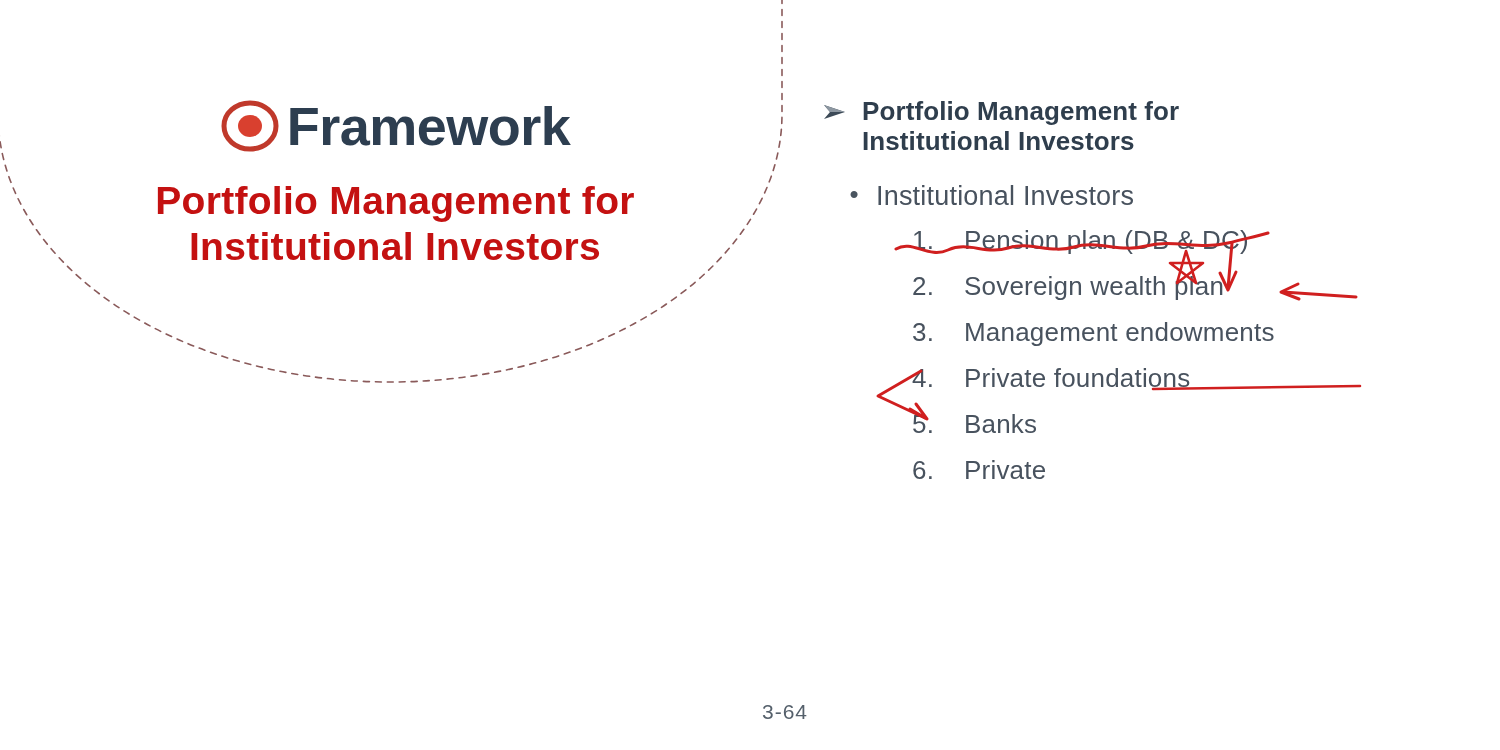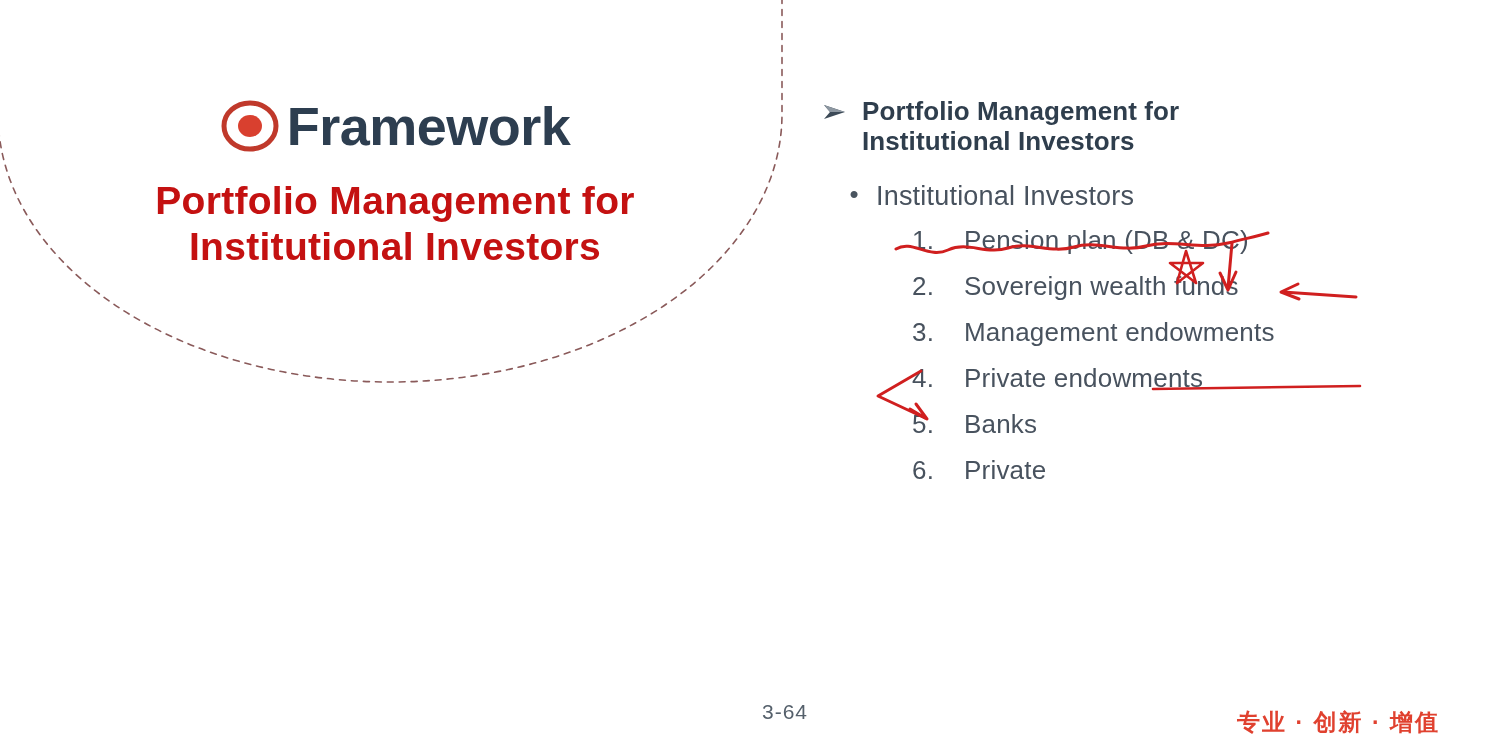--- a/index.html
+++ b/index.html
@@ -211,29 +211,29 @@
       </div>
     </div>
 
     <ol class="numlist">
       <li>
         <span class="num">1.</span>
         <span class="txt">Pension plan (DB &amp; DC)</span>
       </li>
       <li>
         <span class="num">2.</span>
-        <span class="txt">Sovereign wealth funds</span>
+        <span class="txt">Sovereign wealth plan</span>
       </li>
       <li>
         <span class="num">3.</span>
         <span class="txt">Management endowments</span>
       </li>
       <li>
         <span class="num">4.</span>
-        <span class="txt">Private endowments</span>
+        <span class="txt">Private foundations</span>
       </li>
       <li>
         <span class="num">5.</span>
         <span class="txt">Banks</span>
       </li>
       <li>
         <span class="num">6.</span>
         <span class="txt">Private</span>
       </li>
     </ol>
@@ -255,15 +255,14 @@
       <path d="M 1298 284 L 1281 292 L 1299 299"></path>
 
       <path d="M 1153 389 L 1360 386" stroke-width="2.6"></path>
 
       <path d="M 921 371 L 878 396 L 925 418"></path>
       <path d="M 910 409 L 927 419 L 916 404"></path>
     </g>
   </svg>
 
   <div class="page-number">3-64</div>
-  <div class="brand-slogan">专业 · 创新 · 增值</div>
 
 </div>
 
 </body></html>

